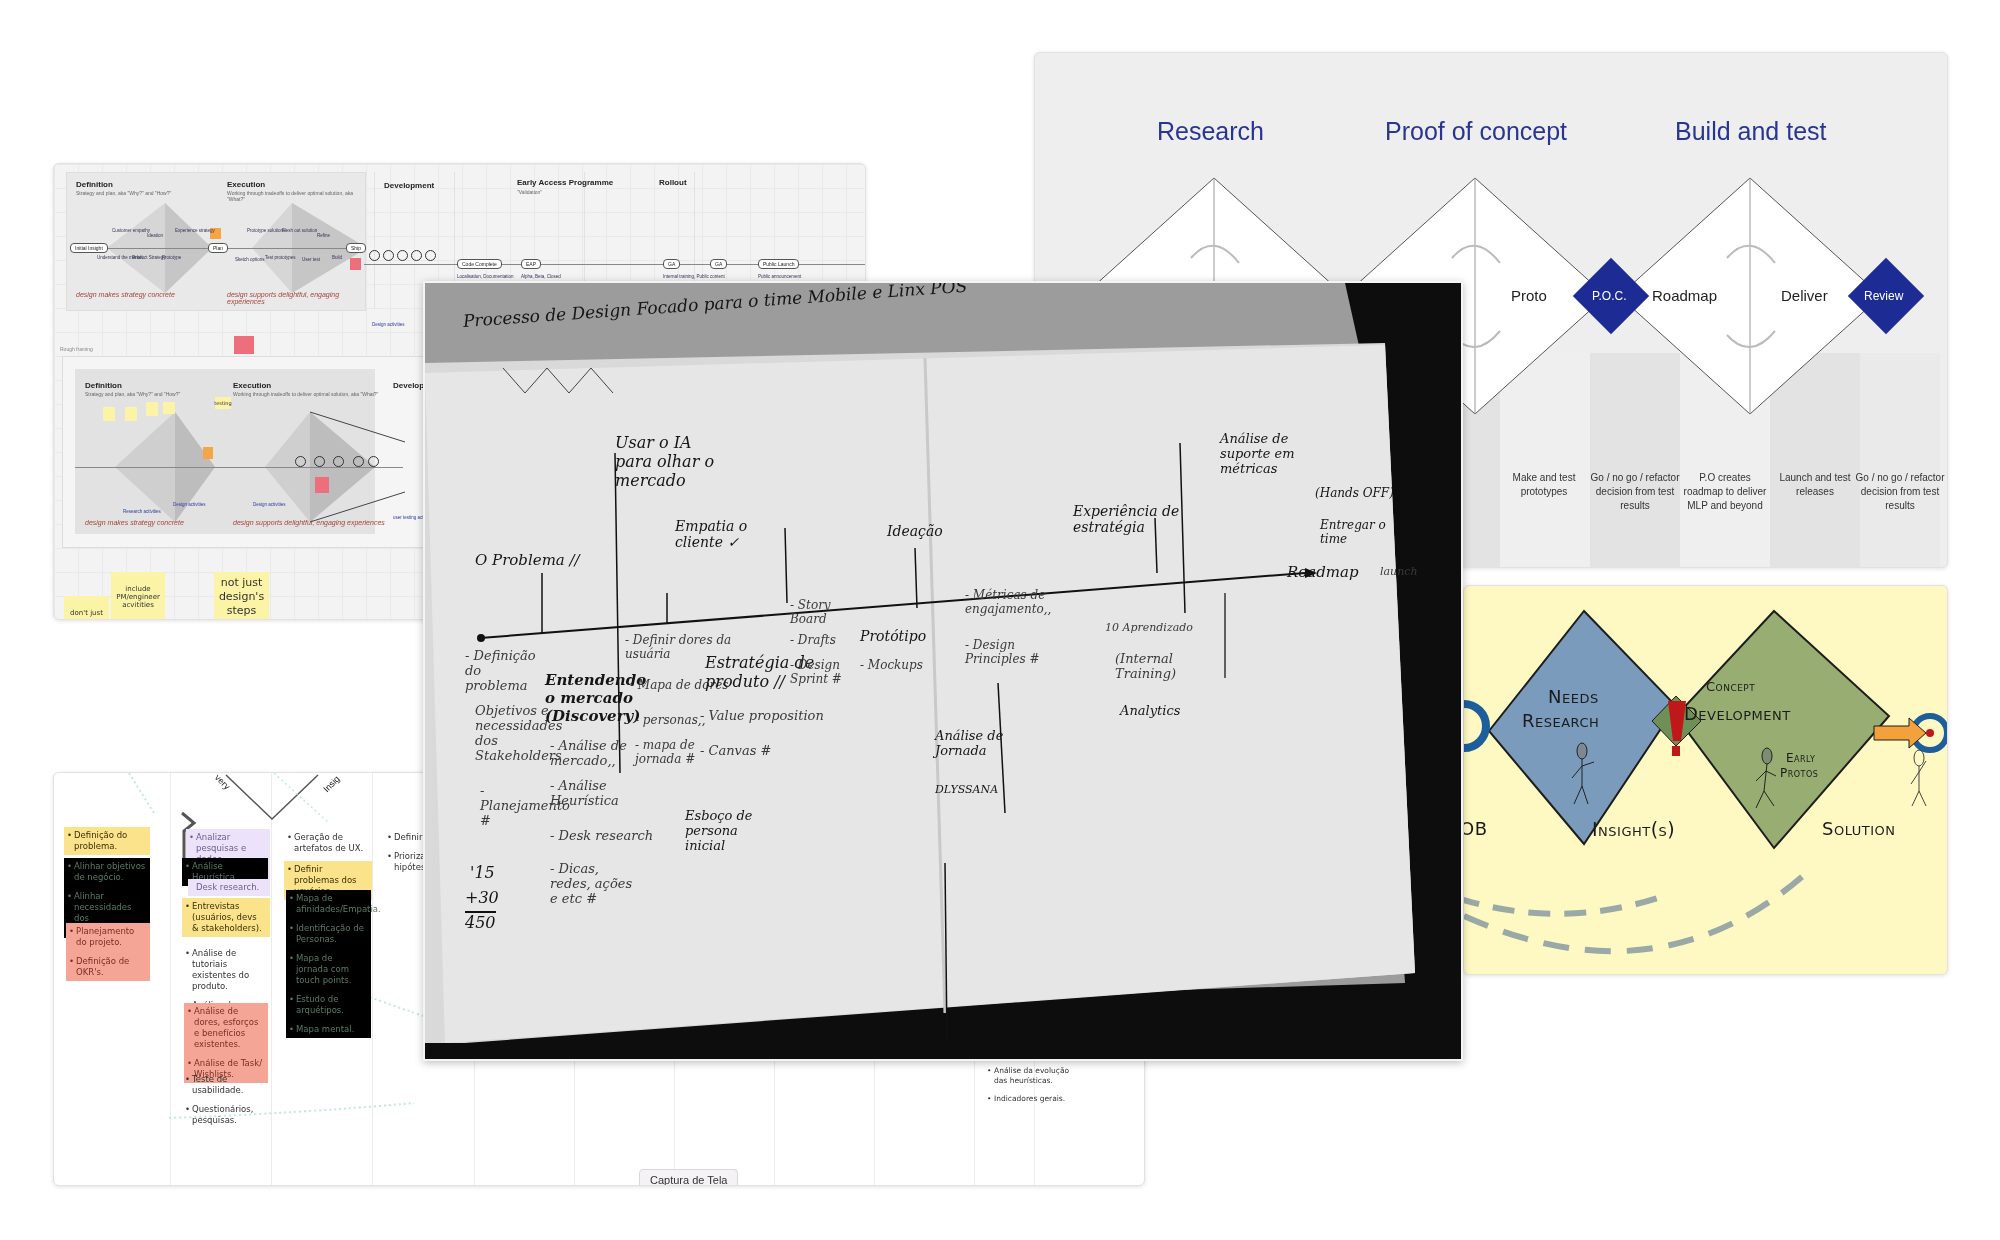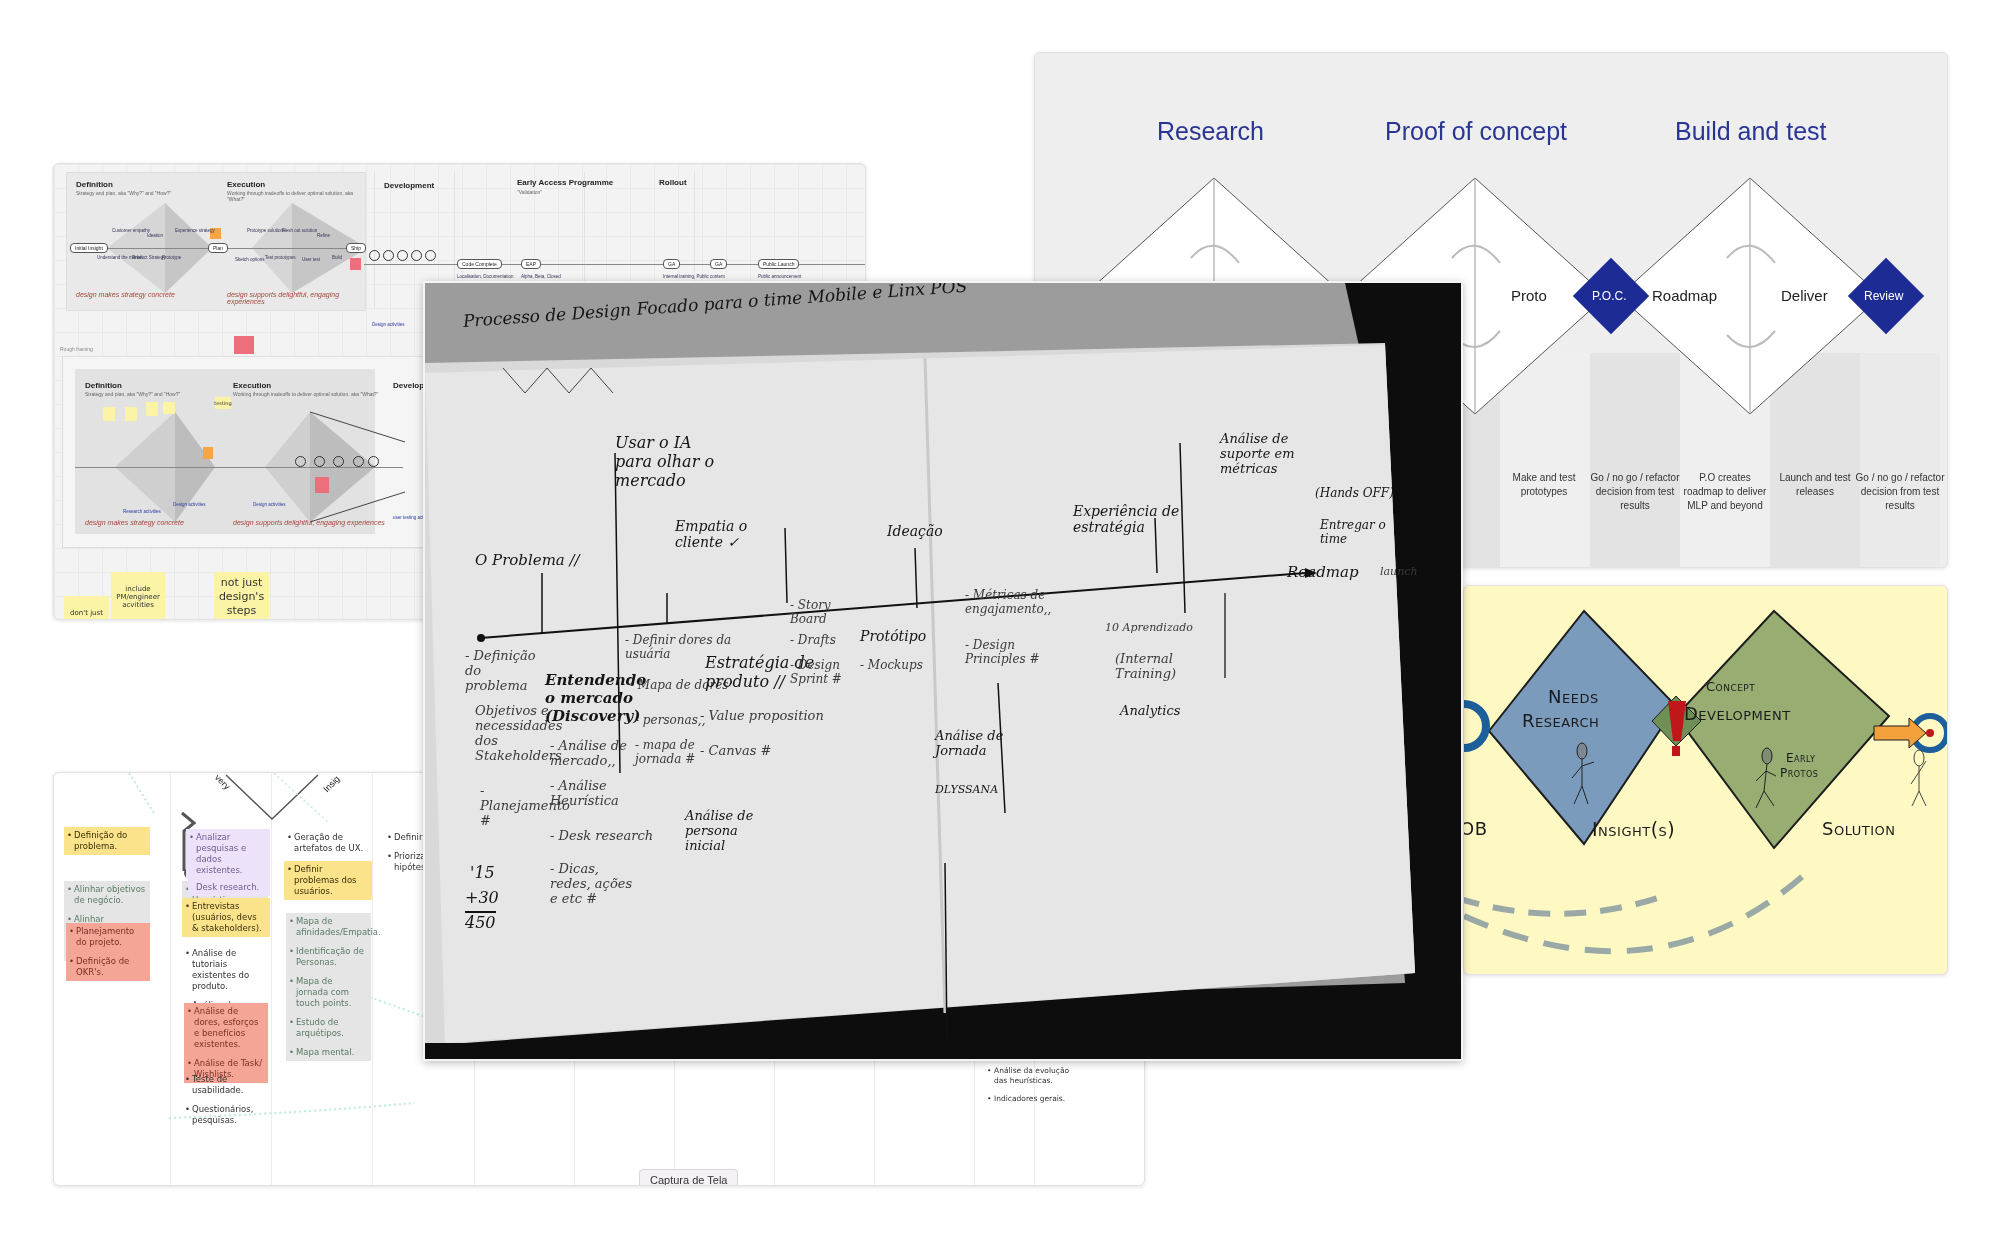--- a/index.html
+++ b/index.html
@@ -23,21 +23,21 @@
   .colhdr{position:absolute;font-size:8px;font-weight:bold;color:#222;}
   .vline{position:absolute;width:1px;background:#e2e2e2;}
   
   #bl{left:53px;top:772px;width:1092px;height:414px;background:#fff;}
   .col{position:absolute;top:0;bottom:0;border-right:1px solid #ececec;}
   .card{position:absolute;box-sizing:border-box;padding:3px 4px 3px 10px;font-family:"DejaVu Sans",sans-serif;font-size:8.5px;line-height:11px;color:#444;}
   .card .li{position:relative;margin-bottom:8px;}
   .card .li:last-child{margin-bottom:0;}
   .card .li::before{content:"•";position:absolute;left:-7px;}
   .c-yellow{background:#fbe38c;color:#3a2f08;}
-  .c-mint{background:#e5e5e5;color:#5a7b67;margin-top:23px;}
+  .c-mint{background:#000000;color:#5a7b67;}
   .c-red{background:#f4a595;color:#7a2f24;}
   .c-purple{background:#ece3fb;color:#6e5c8d;}
   .c-plain{background:transparent;color:#333;}
   .capture{position:absolute;left:585px;top:396px;padding:4px 10px;font-size:11px;color:#333;background:#f4f2f5;border:1px solid #d9d6dc;border-radius:4px 4px 0 0;}
   
   #tr{left:1034px;top:52px;width:914px;height:516px;background:#eeeeef;}
   .stage{position:absolute;top:64px;font-size:25px;color:#283592;font-family:"Liberation Sans",sans-serif;}
   .band{position:absolute;top:300px;height:216px;}
   .band-txt{position:absolute;top:420px;width:90px;font-size:10px;line-height:14px;text-align:center;color:#333;font-family:"Liberation Sans",sans-serif;}
   .dlabel{position:absolute;top:243px;font-size:15px;color:#222;font-family:"Liberation Sans",sans-serif;}
@@ -379,21 +379,21 @@
   <span class="hw hw-light" style="left:125px;top:545px;font-size:13px;">- Desk research</span>
   <span class="hw hw-light" style="left:125px;top:578px;font-size:13px;white-space:normal;width:90px;">- Dicas, redes, ações e etc #</span>
 
   <span class="hw hw-light" style="left:200px;top:350px;font-size:12px;white-space:normal;width:110px;">- Definir dores da usuária</span>
   <span class="hw hw-light" style="left:205px;top:395px;font-size:12px;">- Mapa de dores</span>
   <span class="hw hw-light" style="left:210px;top:430px;font-size:12px;">- personas,,</span>
   <span class="hw hw-light" style="left:210px;top:455px;font-size:12px;white-space:normal;width:70px;">- mapa de jornada #</span>
   <span class="hw" style="left:280px;top:370px;font-size:16px;white-space:normal;width:120px;">Estratégia de produto //</span>
   <span class="hw hw-light" style="left:275px;top:425px;font-size:13px;">- Value proposition</span>
   <span class="hw hw-light" style="left:275px;top:460px;font-size:13px;">- Canvas #</span>
-  <span class="hw" style="left:260px;top:525px;font-size:13px;white-space:normal;width:80px;">Análise de persona inicial</span>
+  <span class="hw" style="left:260px;top:525px;font-size:13px;white-space:normal;width:80px;">Esboço de persona inicial</span>
 
   <span class="hw hw-light" style="left:365px;top:315px;font-size:12px;white-space:normal;width:50px;">- Story Board</span>
   <span class="hw hw-light" style="left:365px;top:350px;font-size:12px;">- Drafts</span>
   <span class="hw hw-light" style="left:365px;top:375px;font-size:12px;white-space:normal;width:55px;">- Design Sprint #</span>
 
   <span class="hw" style="left:435px;top:345px;font-size:14px;">Protótipo</span>
   <span class="hw hw-light" style="left:435px;top:375px;font-size:12px;">- Mockups</span>
   <span class="hw" style="left:510px;top:445px;font-size:13px;white-space:normal;width:80px;">Análise de Jornada</span>
   <span class="hw" style="left:510px;top:500px;font-size:11px;">DLYSSANA</span>
 

